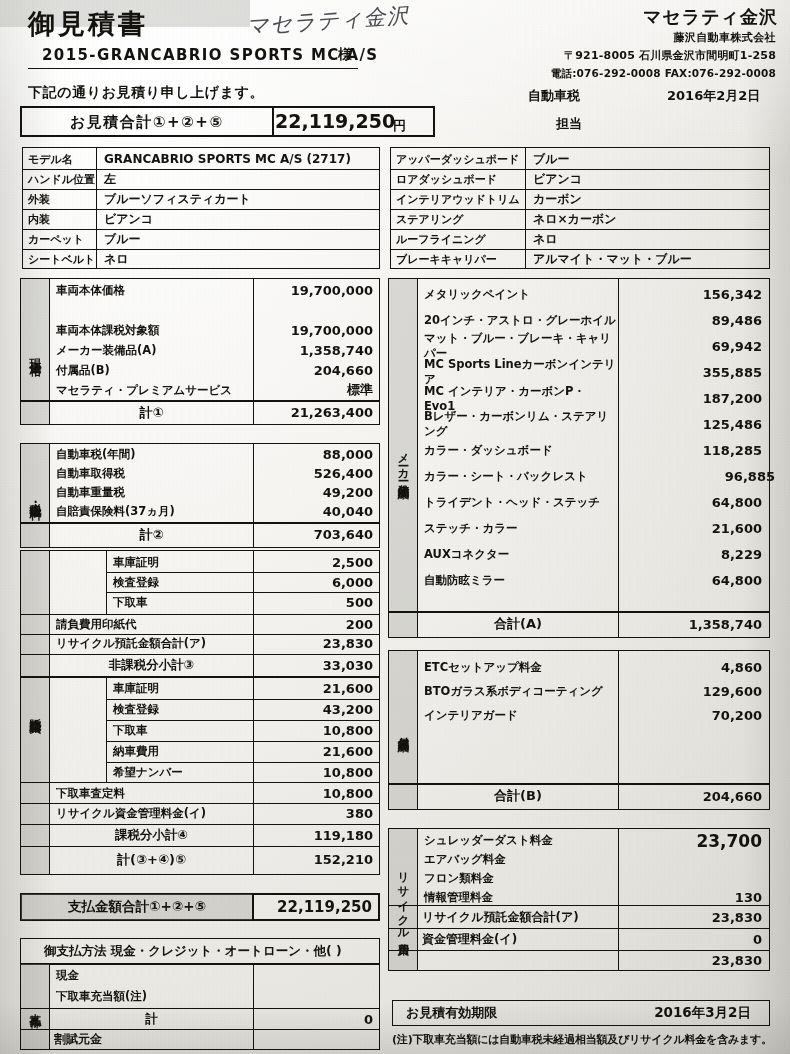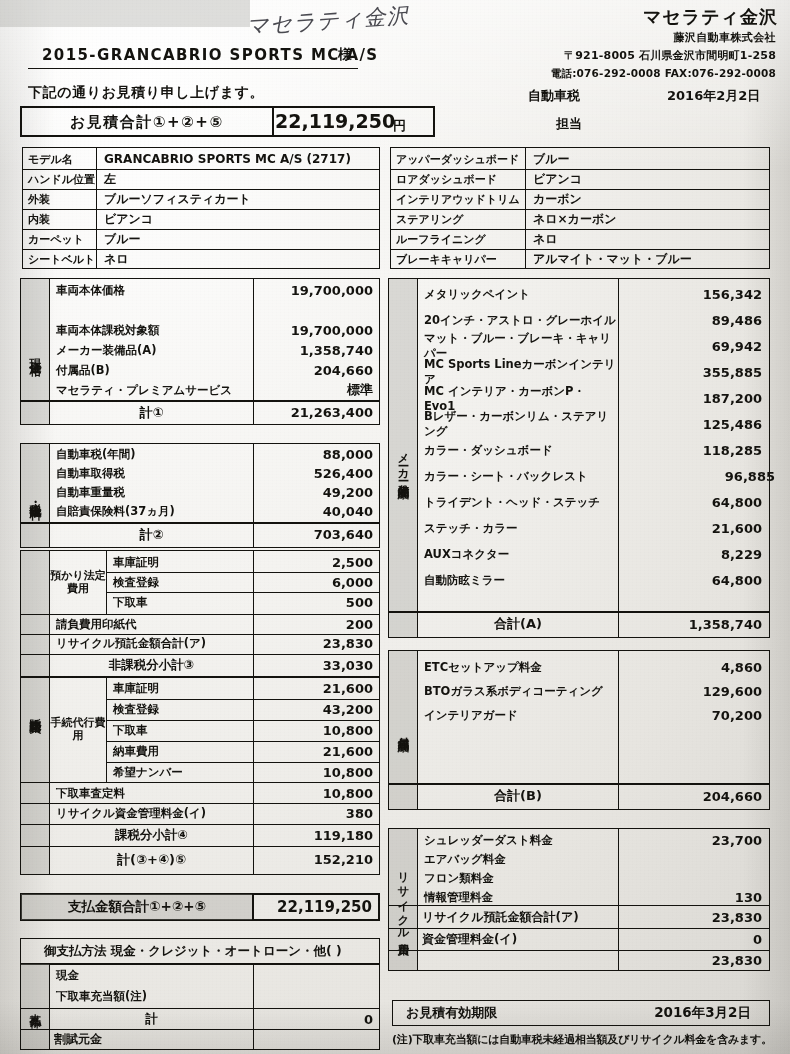--- a/index.html
+++ b/index.html
@@ -77,20 +77,21 @@
        font-size:11px;font-weight:bold;line-height:1.15;text-align:center;color:#14130f;}
 
   #note-bottom{left:392px;top:1032px;font-size:11px;font-weight:bold;letter-spacing:-.2px;}
 </style>
 </head>
 <body>
 
 <div id="paper"></div>
 <div id="sheet">
 
+  <div class="t" id="title">御見積書</div>
   <div class="t" id="hand">マセラティ金沢</div>
   <div class="t" id="model-line">2015-GRANCABRIO SPORTS MC A/S</div>
   <div class="t" id="sama">様</div>
   <div class="ln" id="model-underline"></div>
   <div class="t" id="lead">下記の通りお見積り申し上げます。</div>
 
   <div class="t" id="co-name">マセラティ金沢</div>
   <div class="t" id="co-sub">藤沢自動車株式会社</div>
   <div class="t" id="co-addr">〒921-8005  石川県金沢市間明町1-258</div>
   <div class="t" id="co-tel">電話:076-292-0008  FAX:076-292-0008</div>
@@ -191,23 +192,20 @@
   <div class="cell ctr" style="left:50px;top:523px;width:203px;height:23px;font-size:13px;">計②</div>
   <div class="cell val" style="left:255px;top:523px;width:124px;height:23px;">703,640</div>
 
   <div class="bx" style="left:20px;top:550px;width:360px;height:325px;"></div>
   <div class="shade" style="position:absolute;left:21px;top:551px;width:28px;height:323px;"></div>
   <div class="ln" style="left:49px;top:551px;width:1.4px;height:323px;"></div>
   <div class="ln" style="left:253px;top:551px;width:1.4px;height:323px;"></div>
   <div class="vert" style="left:21px;top:655px;width:28px;height:110px;letter-spacing:1px;">販売諸費用</div>
 
   <div class="ln" style="left:106px;top:551px;width:1.4px;height:63px;"></div>
-  <div class="sub" style="left:50px;top:551px;width:56px;height:63px;">
-      <span>預かり法定費用</span>
-    </div>
   <div id="deposit-rows">
       <div class="cell lbl" style="left: 109px; top: 552px; width: 142px; height: 20px; font-size: 11.5px;">車庫証明</div>
       <div class="cell val" style="left: 255px; top: 552px; width: 124px; height: 20px; font-size: 13px;">2,500</div>
       <div class="ln" style="left: 107px; top: 572px; width: 272px; height: 1.2px;"></div>
       <div class="cell lbl" style="left: 109px; top: 572px; width: 142px; height: 20px; font-size: 11.5px;">検査登録</div>
       <div class="cell val" style="left: 255px; top: 572px; width: 124px; height: 20px; font-size: 13px;">6,000</div>
       <div class="ln" style="left: 107px; top: 592px; width: 272px; height: 1.2px;"></div>
       <div class="cell lbl" style="left: 109px; top: 592px; width: 142px; height: 20px; font-size: 11.5px;">下取車</div>
       <div class="cell val" style="left: 255px; top: 592px; width: 124px; height: 20px; font-size: 13px;">500</div>
     </div>
@@ -218,23 +216,20 @@
       <div class="ln" style="left: 21px; top: 634px; width: 358px; height: 1.2px;"></div>
       <div class="cell lbl" style="left: 52px; top: 634px; width: 200px; height: 19px; font-size: 11.5px;">リサイクル預託金額合計(ア)</div>
       <div class="cell val" style="left: 255px; top: 634px; width: 124px; height: 19px; font-size: 13px;">23,830</div>
     </div>
   <div class="ln" style="left:21px;top:654px;width:358px;height:1.4px;"></div>
   <div class="cell ctr" style="left:50px;top:655px;width:203px;height:21px;font-size:12.5px;">非課税分小計③</div>
   <div class="cell val" style="left:255px;top:655px;width:124px;height:21px;">33,030</div>
   <div class="ln" style="left:21px;top:676px;width:358px;height:1.6px;"></div>
 
   <div class="ln" style="left:106px;top:677px;width:1.4px;height:105px;"></div>
-  <div class="sub" style="left:50px;top:677px;width:56px;height:105px;">
-      <span>手続代行費用</span>
-    </div>
   <div id="agency-rows">
       <div class="cell lbl" style="left: 109px; top: 678px; width: 142px; height: 21px; font-size: 11.5px;">車庫証明</div>
       <div class="cell val" style="left: 255px; top: 678px; width: 124px; height: 21px; font-size: 13px;">21,600</div>
       <div class="ln" style="left: 107px; top: 699px; width: 272px; height: 1.2px;"></div>
       <div class="cell lbl" style="left: 109px; top: 699px; width: 142px; height: 21px; font-size: 11.5px;">検査登録</div>
       <div class="cell val" style="left: 255px; top: 699px; width: 124px; height: 21px; font-size: 13px;">43,200</div>
       <div class="ln" style="left: 107px; top: 720px; width: 272px; height: 1.2px;"></div>
       <div class="cell lbl" style="left: 109px; top: 720px; width: 142px; height: 21px; font-size: 11.5px;">下取車</div>
       <div class="cell val" style="left: 255px; top: 720px; width: 124px; height: 21px; font-size: 13px;">10,800</div>
       <div class="ln" style="left: 107px; top: 741px; width: 272px; height: 1.2px;"></div>
@@ -336,21 +331,21 @@
   <div class="cell ctr" style="left:418px;top:784px;width:200px;height:24px;font-size:13px;">合計(B)</div>
   <div class="cell val" style="left:620px;top:784px;width:148px;height:24px;">204,660</div>
 
   <div class="bx" style="left:388px;top:828px;width:382px;height:143px;"></div>
   <div class="shade" style="position:absolute;left:389px;top:829px;width:28px;height:141px;"></div>
   <div class="ln" style="left:417px;top:829px;width:1.4px;height:141px;"></div>
   <div class="ln" style="left:618px;top:829px;width:1.4px;height:141px;"></div>
   <div class="vert" style="left:389px;top:833px;width:28px;height:134px;letter-spacing:1px;font-size:11.5px;">リサイクル費用</div>
   <div id="rec-rows">
       <div class="cell lbl" style="left: 420px; top: 831px; width: 196px; height: 19px; font-size: 11.5px;">シュレッダーダスト料金</div>
-      <div class="cell val" style="left: 620px; top: 831px; width: 148px; height: 19px; font-size: 13px;">23,700</div>
+      <div class="cell val" style="left: 620px; top: 831px; width: 148px; height: 19px; font-size: 17px;">23,700</div>
       <div class="cell lbl" style="left: 420px; top: 850px; width: 196px; height: 19px; font-size: 11.5px;">エアバッグ料金</div>
       <div class="cell val" style="left: 620px; top: 850px; width: 148px; height: 19px; font-size: 13px;"></div>
       <div class="cell lbl" style="left: 420px; top: 869px; width: 196px; height: 19px; font-size: 11.5px;">フロン類料金</div>
       <div class="cell val" style="left: 620px; top: 869px; width: 148px; height: 19px; font-size: 13px;"></div>
       <div class="cell lbl" style="left: 420px; top: 888px; width: 196px; height: 19px; font-size: 11.5px;">情報管理料金</div>
       <div class="cell val" style="left: 620px; top: 888px; width: 148px; height: 19px; font-size: 13px;">130</div>
     </div>
   <div class="ln" style="left:389px;top:905px;width:380px;height:1.4px;"></div>
   <div class="cell lbl" style="left:418px;top:906px;width:200px;height:22px;font-size:12px;">リサイクル預託金額合計(ア)</div>
   <div class="cell val" style="left:620px;top:906px;width:148px;height:22px;">23,830</div>

